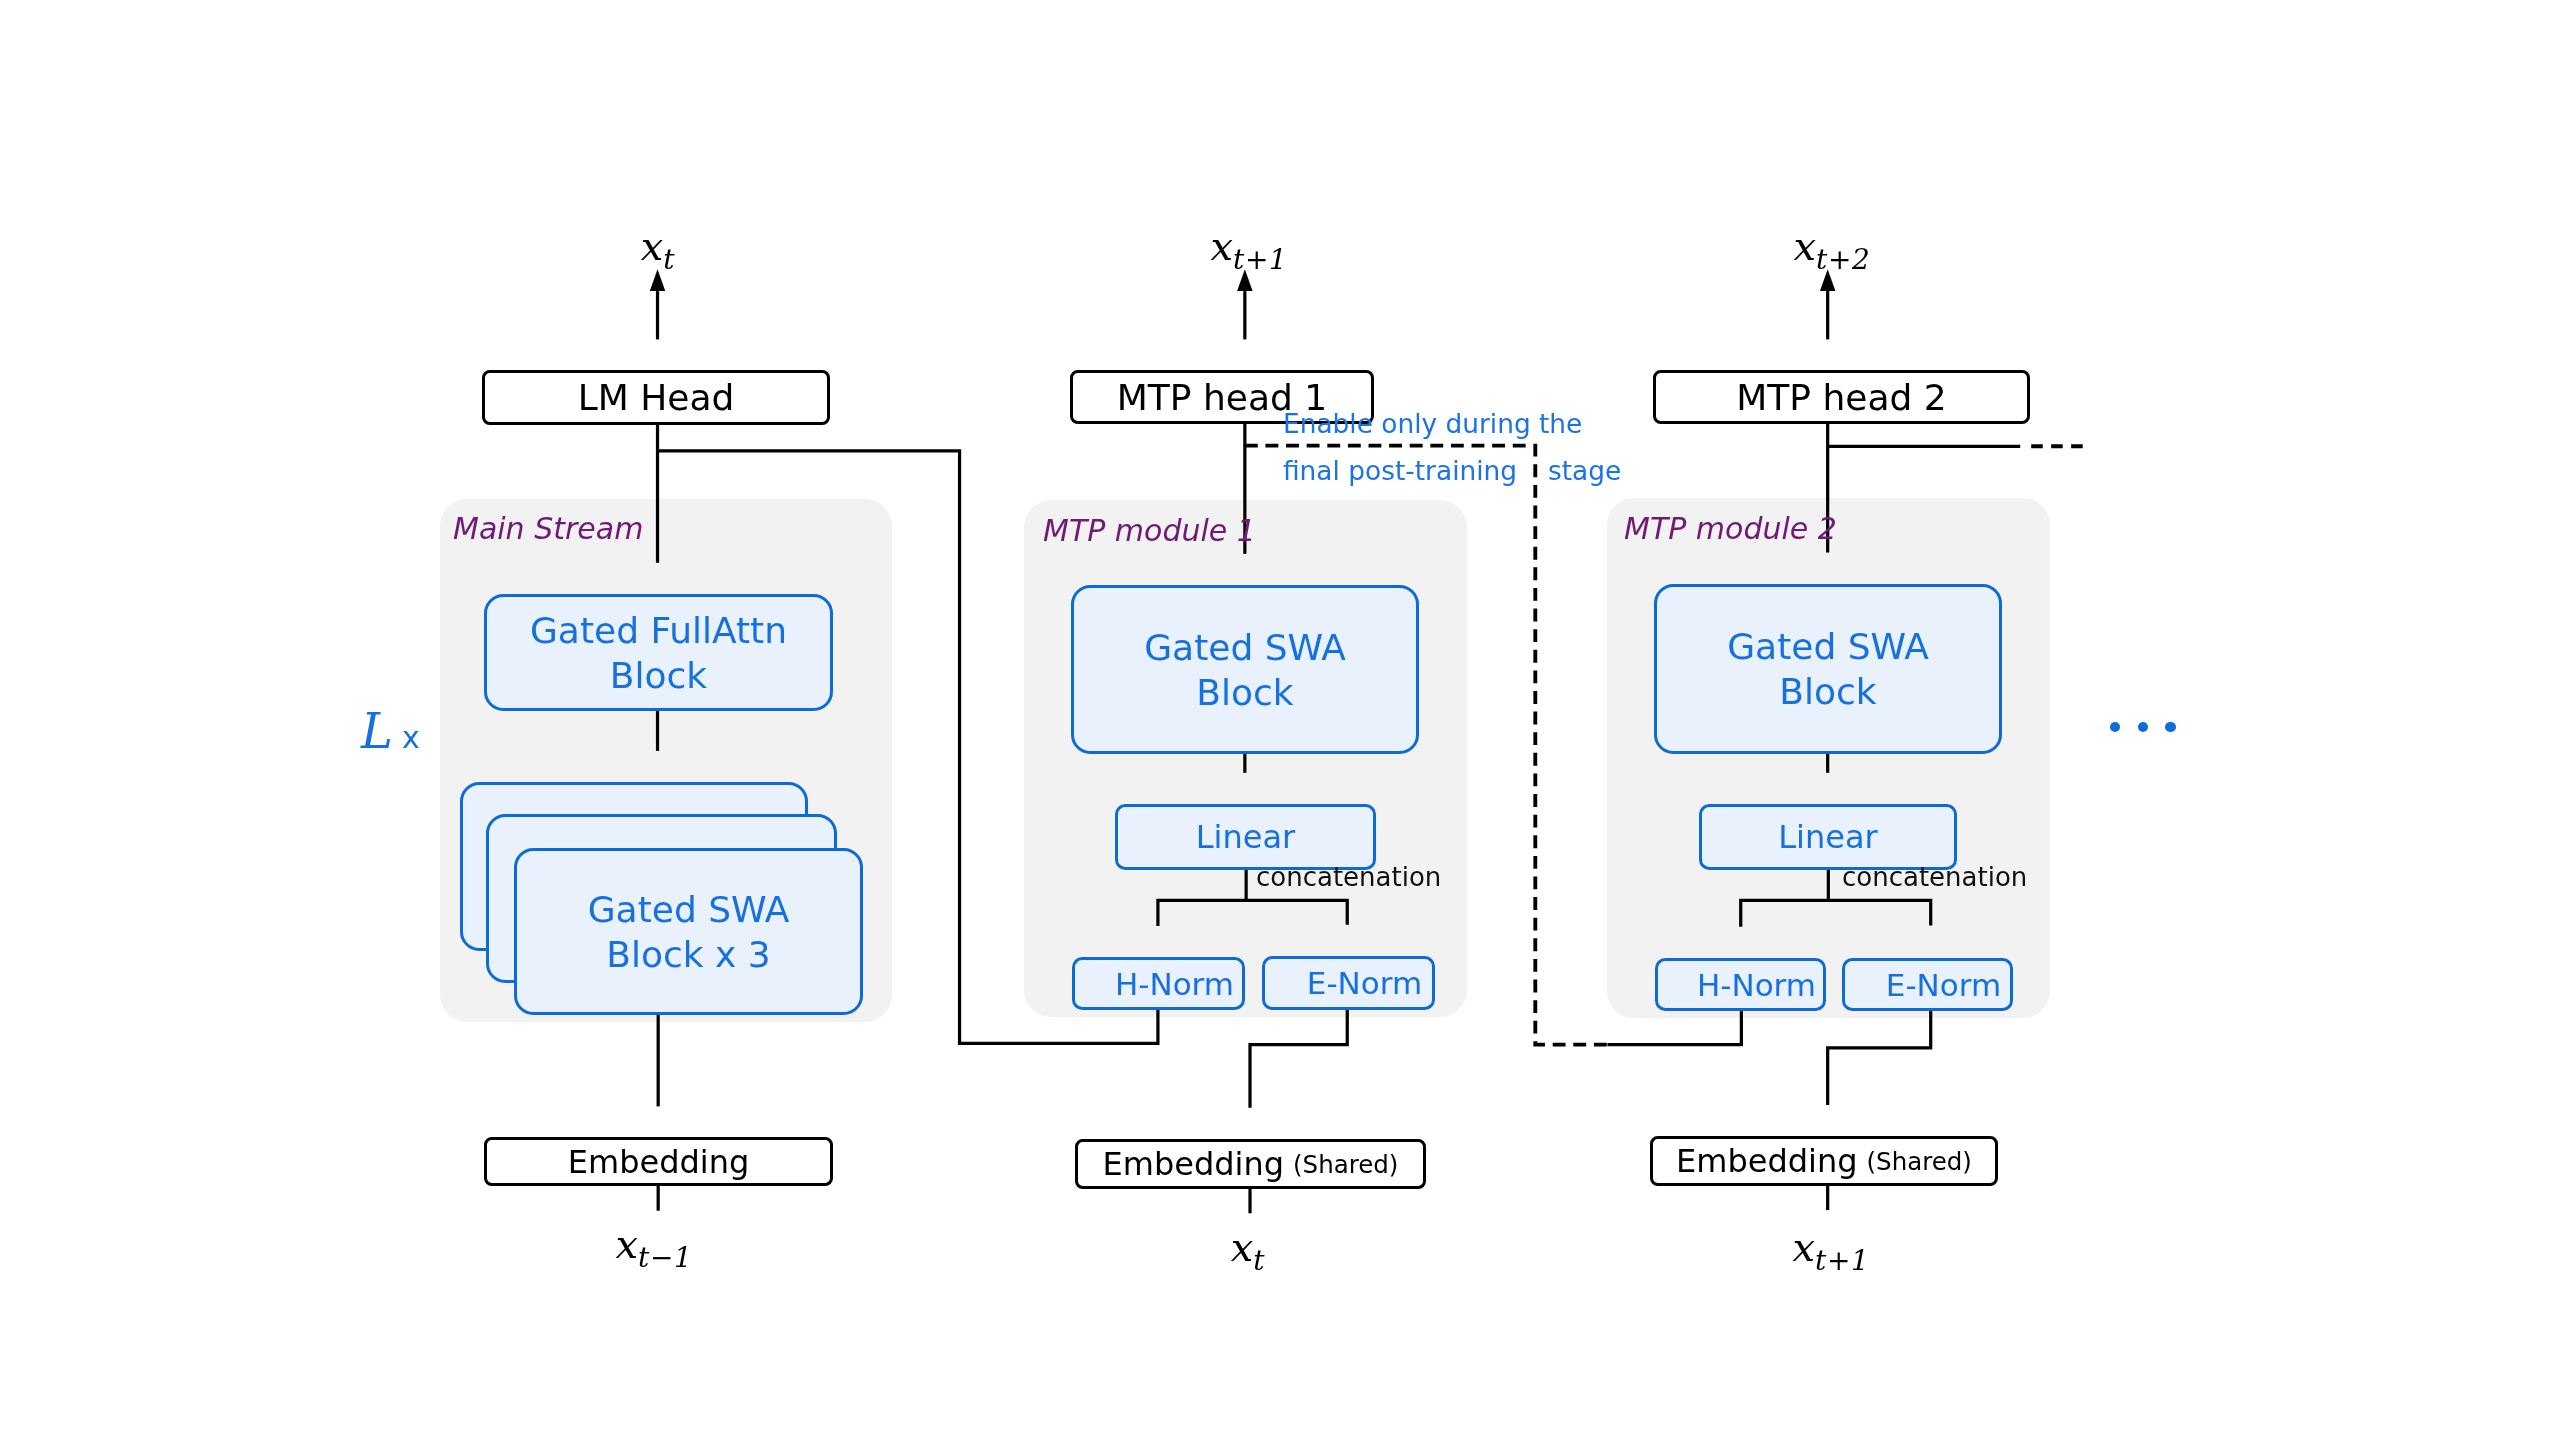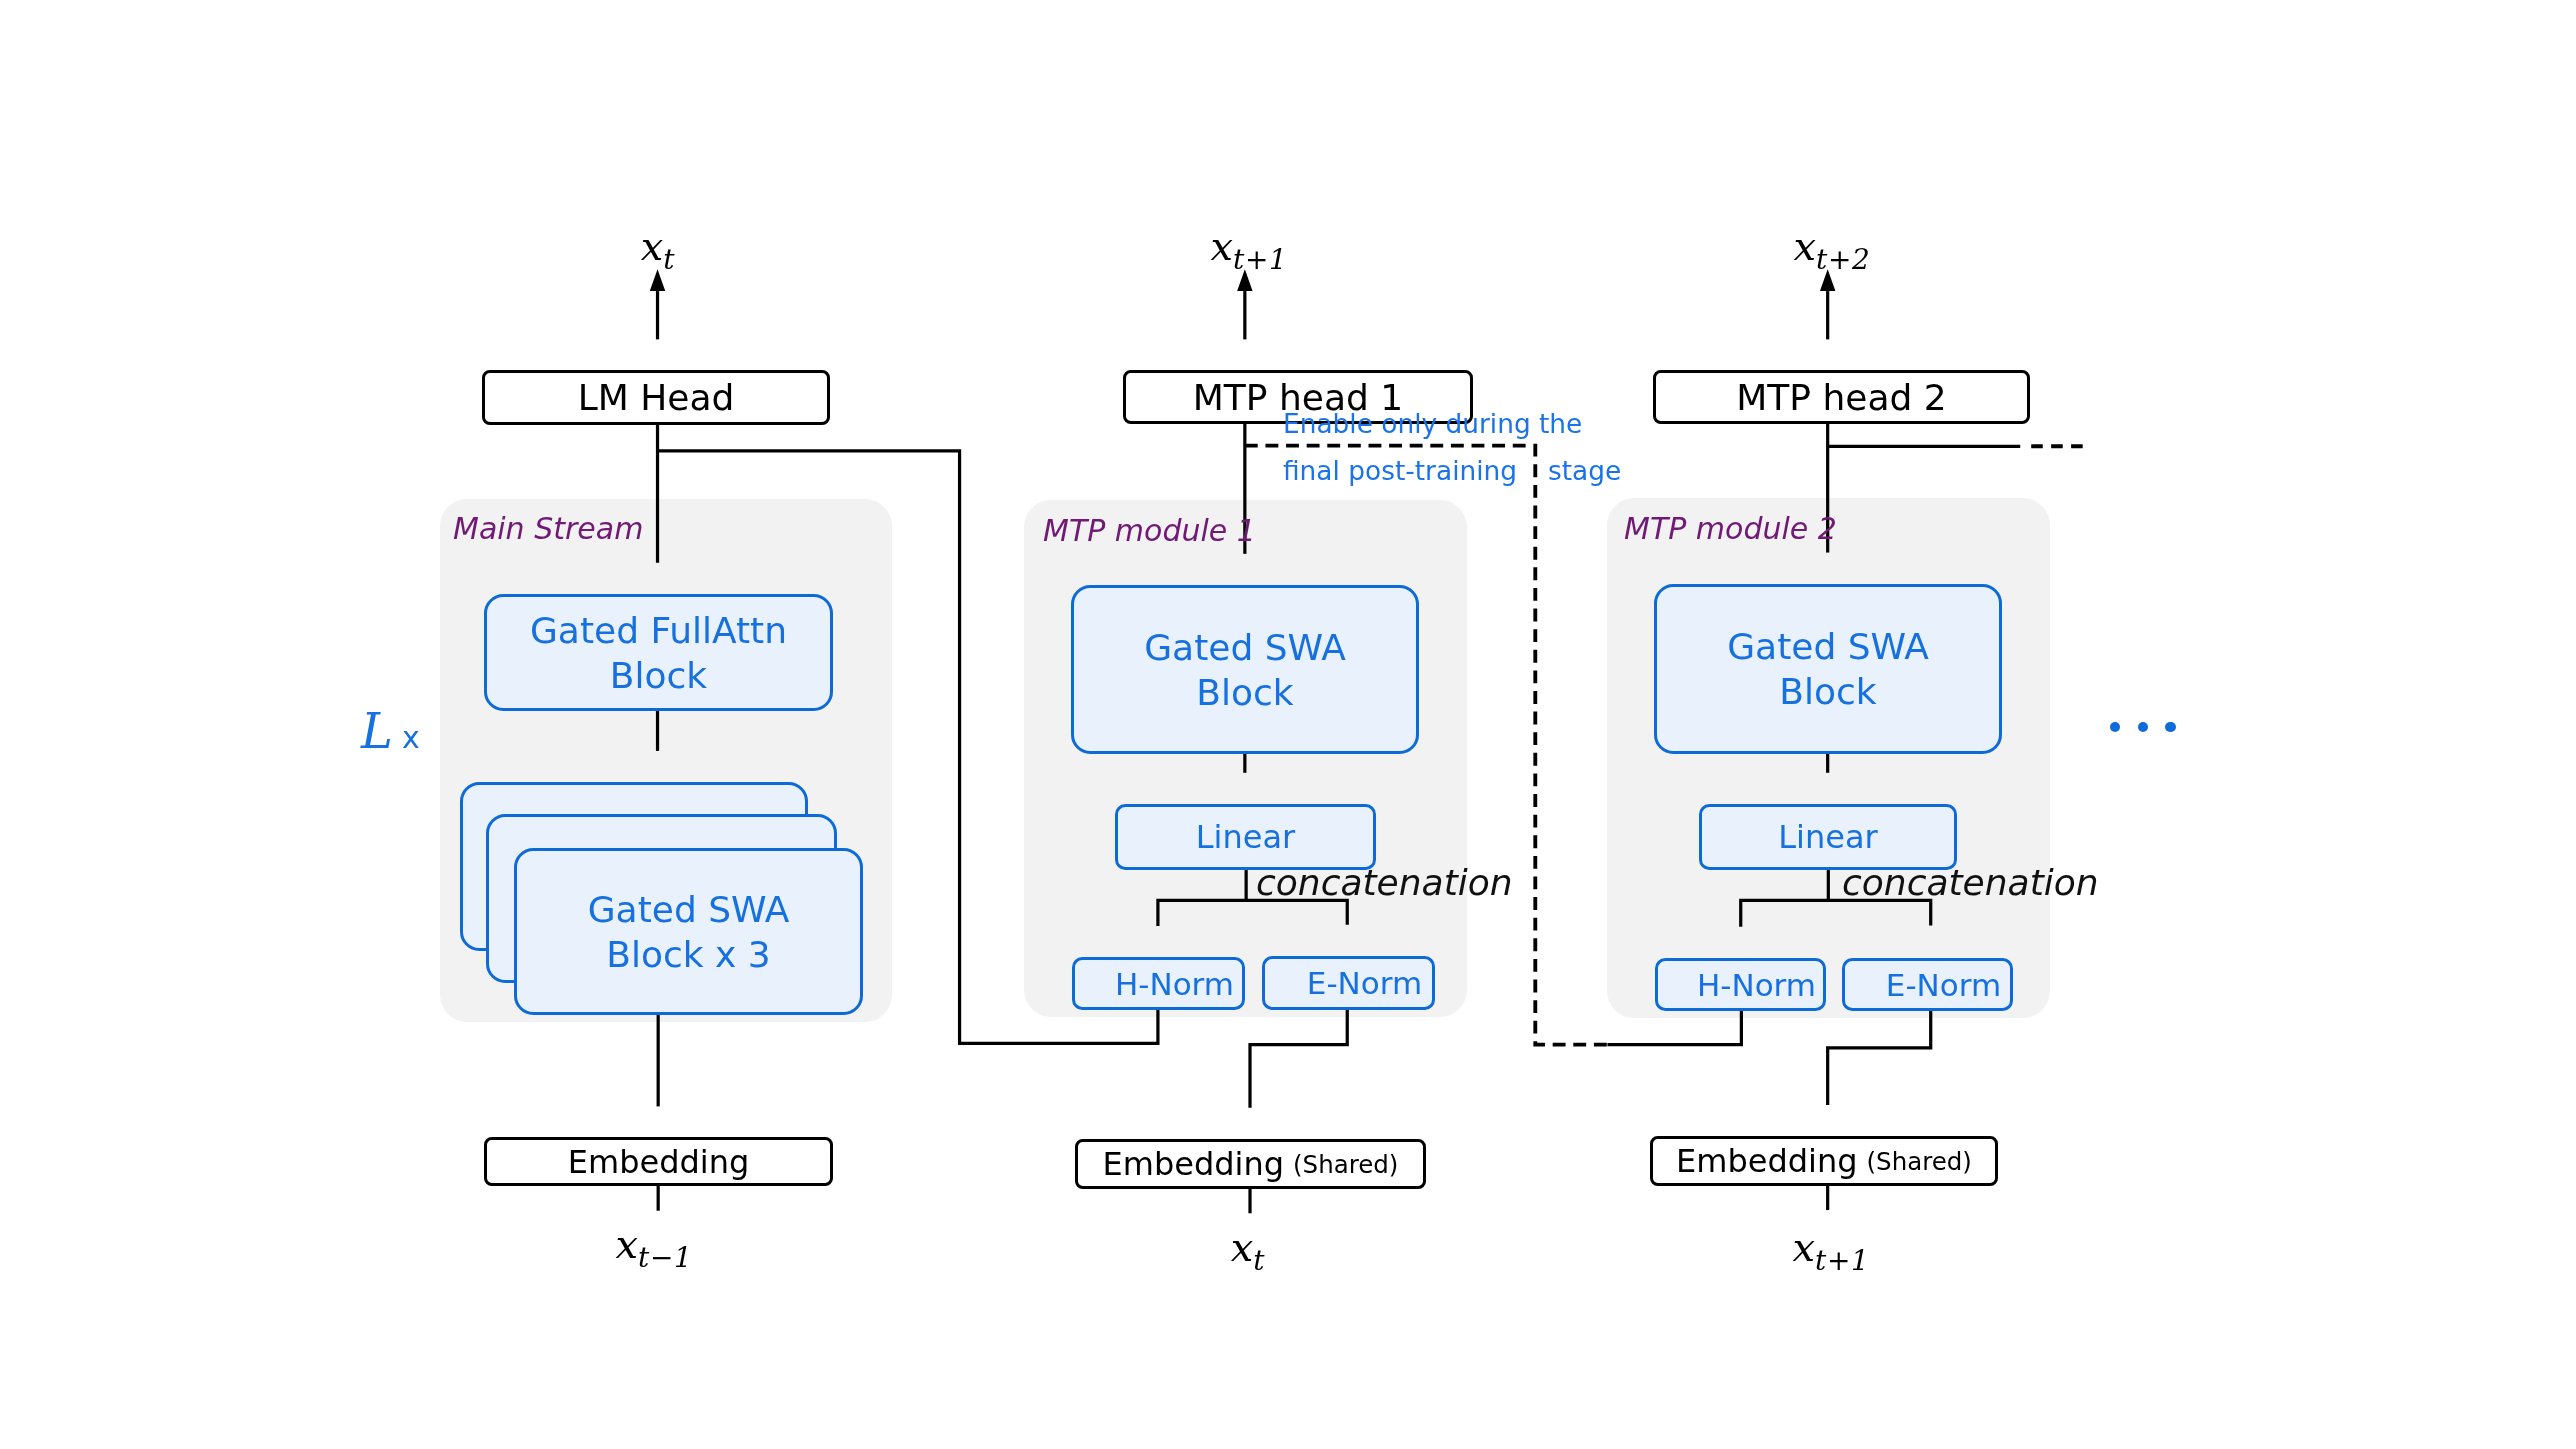--- a/index.html
+++ b/index.html
@@ -18,21 +18,21 @@
   .big{border-radius:19.3px;font-size:36px;line-height:1.25;}
   .small{border-radius:10.3px;}
   .linear{font-size:32px;}
   .norm{font-size:31px;padding-left:32px;}
   .embed{font-size:32px;flex-direction:row;}
   .embed .shared{font-size:24.5px;margin-left:9px;}
   .box span{display:block;}
   
   .label{position:absolute;white-space:nowrap;}
   .panel-label{font-size:30px;font-style:italic;color:#701a75;}
-  .concat{font-size:36px;font-style:italic;color:#111;}
+  .concat{font-size:26px;color:#111;}
   .annot{font-size:26.4px;color:var(--annotation-blue,#1a73e8);}
   .math{position:absolute;font-family:"DejaVu Serif","Liberation Serif",serif;font-style:italic;
         font-size:40px;transform:translateX(-50%);white-space:nowrap;}
   .math sub{font-size:28px;line-height:0;vertical-align:-9px;letter-spacing:0.6px;}
   .repeat{position:absolute;display:flex;align-items:baseline;color:var(--accent-text,#1670df);}
   .repeat .rl{font-family:"DejaVu Serif","Liberation Serif",serif;font-style:italic;font-size:48px;}
   .repeat .rx{font-size:30px;margin-left:9px;}
   .dots{position:absolute;display:flex;gap:17.4px;}
   .dots .dot{width:10.3px;height:10.3px;border-radius:50%;background:var(--dot-blue,#0e6bdb);}
 </style>
@@ -116,21 +116,21 @@
   <div class="box blue-box big" style="left:514px;top:817px;width:349px;height:167px">
     <span>Gated SWA</span>
       <span>Block x 3</span>
   </div>
   <div class="box black-box embed" style="left:484px;top:1106px;width:349px;height:49px">
       <span>Embedding</span>
     </div>
   <div class="math" style="left:654px;top:1221px"><span>x</span><sub>t−1</sub></div>
 
   <div class="math" style="left:1249px;top:223px"><span>x</span><sub>t+1</sub></div>
-  <div class="box black-box" style="left:1123px;top:339px;width:350px;height:54px">
+  <div class="box black-box" style="left:1070px;top:339px;width:304px;height:54px">
       <span>MTP head 1</span>
     </div>
   <div class="label annot" style="left:1283px;top:408px">Enable only during the</div>
   <div class="label annot" style="left:1283px;top:455px">final post-training</div>
   <div class="label annot" style="left:1548px;top:455px">stage</div>
   <div class="label panel-label" style="left:1043px;top:513px">MTP module 1</div>
   <div class="box blue-box big" style="left:1071px;top:554px;width:348px;height:169px">
     <span>Gated SWA</span>
       <span>Block</span>
   </div>

